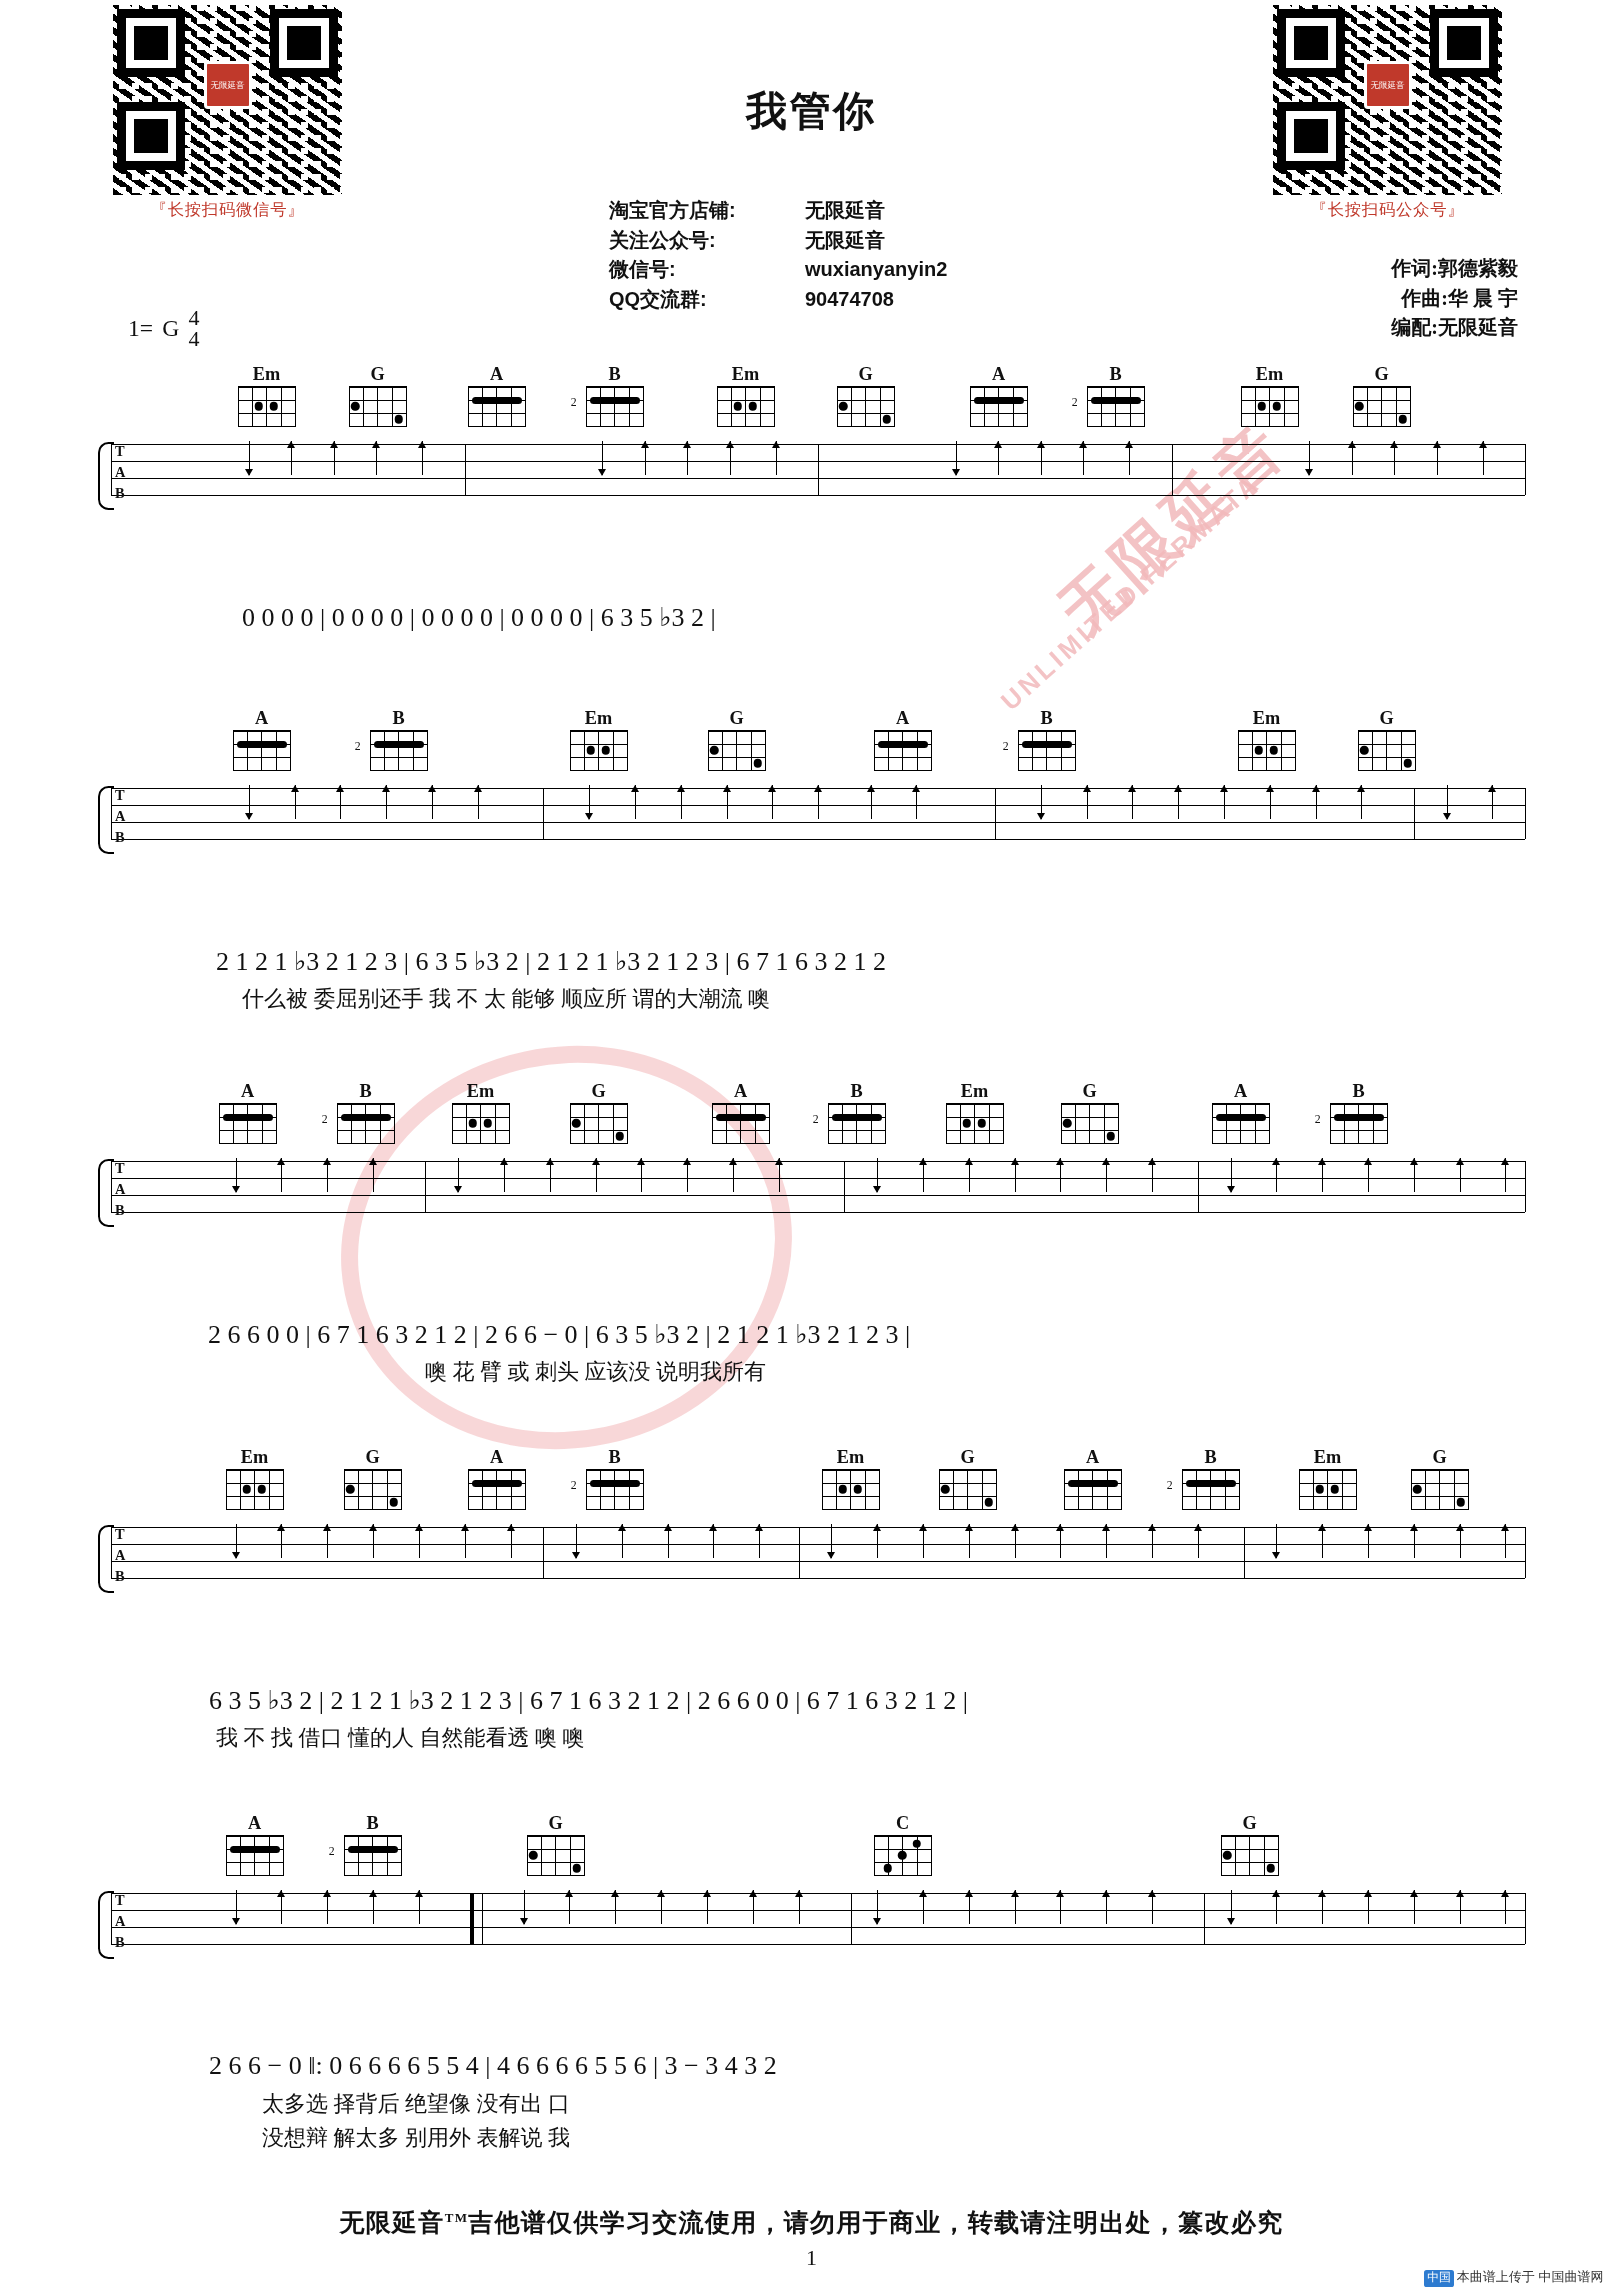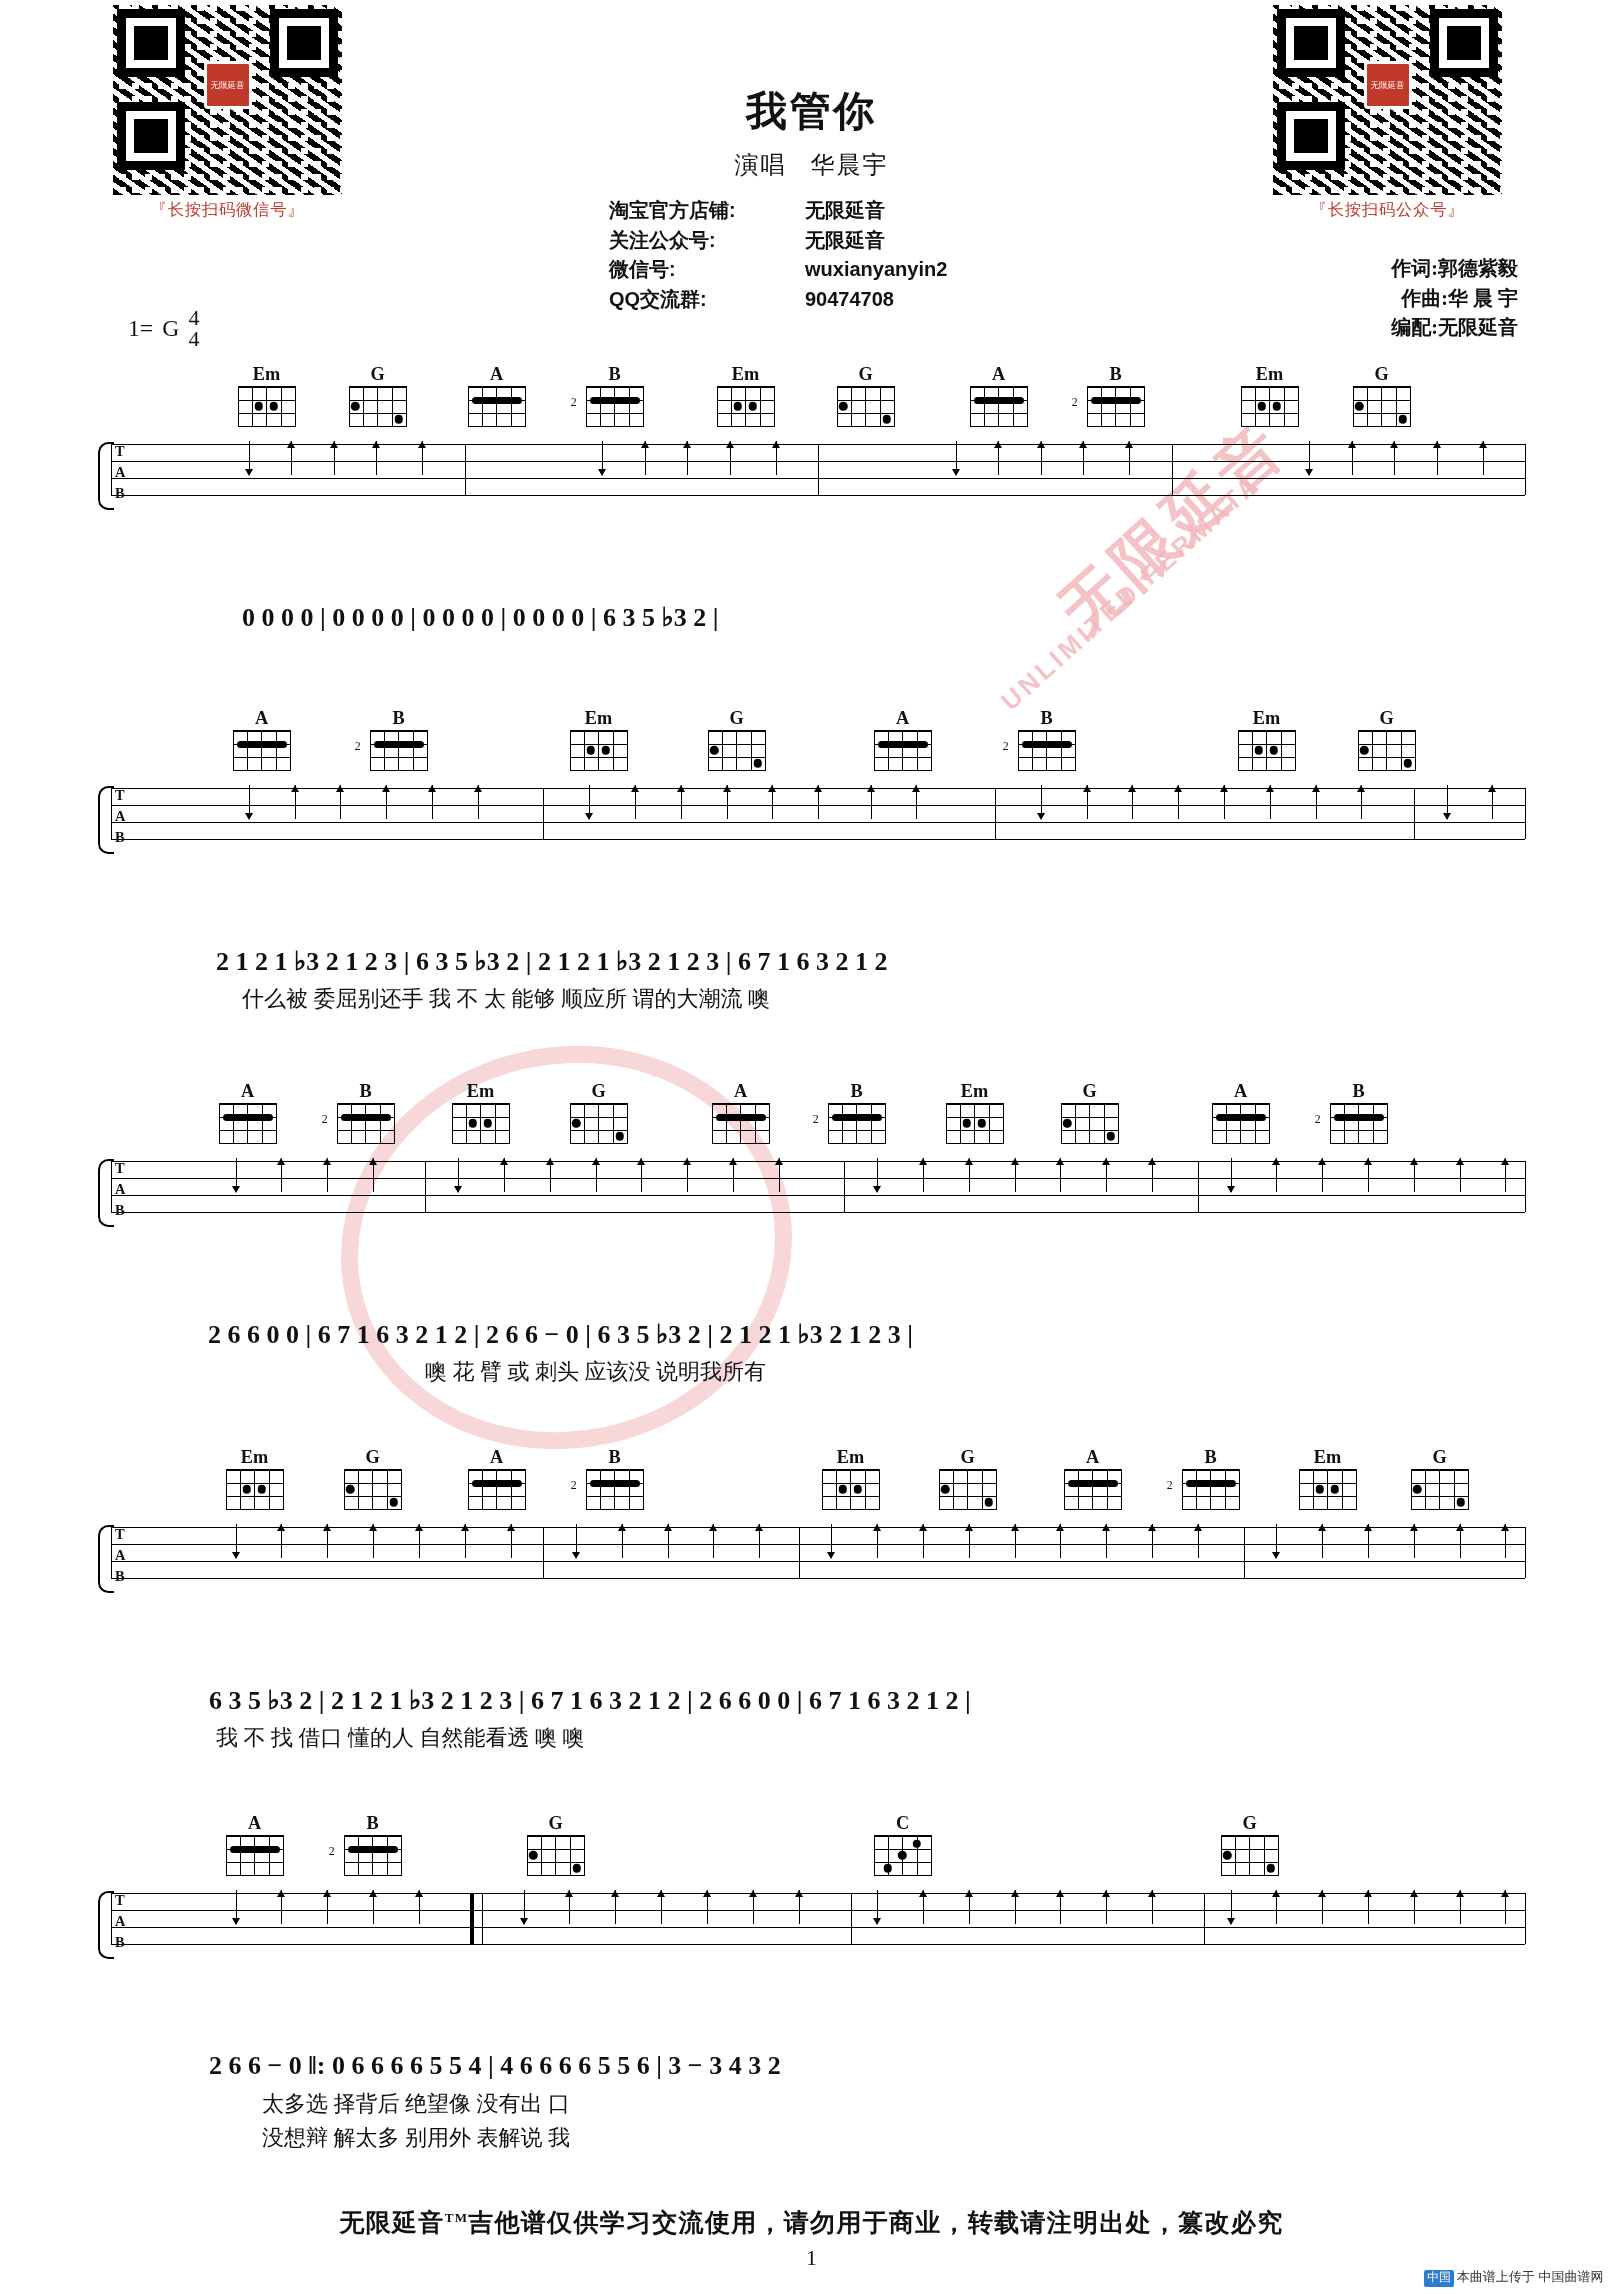--- a/index.html
+++ b/index.html
@@ -137,21 +137,21 @@
     top:auto;bottom:-0.7px;border-bottom:none;border-top:7.9px solid #000;
   }
   .brace{
     position:absolute;left:98px;width:14.4px;border:2.6px solid #000;
     border-right:none;border-radius:10.5px 0 0 10.5px;
   }
 
   
   .numrow{
     position:relative;height:38px;font-size:26px;
-    font-family:"Liberation Serif",serif;font-weight:bold;white-space:nowrap;
+    font-family:"Liberation Serif",serif;font-weight:normal;white-space:nowrap;
   }
   .lyricrow{
     position:relative;height:34px;font-size:22px;white-space:nowrap;
   }
 
   .footer{
     position:absolute;left:0;right:0;bottom:56px;text-align:center;
     font-size:25px;font-weight:bold;letter-spacing:1.3px;
   }
   .footer sup{font-size:13px;}
@@ -188,25 +188,20 @@
       <div class="qrpat"></div>
       <div class="finder f-tl"></div>
       <div class="finder f-tr"></div>
       <div class="finder f-bl"></div>
       <div class="qr-logo">无限延音</div>
     </div>
     <div class="caption">『长按扫码公众号』</div>
   </div>
 
   <div class="title">我管你</div>
-  <div class="singer">
-    <span>演唱</span>
-    &nbsp;
-    <span>华晨宇</span>
-  </div>
 
   <div class="info">
     <div class="row">
         <span class="lab">淘宝官方店铺:</span>
         <span>无限延音</span>
       </div>
     <div class="row">
         <span class="lab">关注公众号:</span>
         <span>无限延音</span>
       </div>

